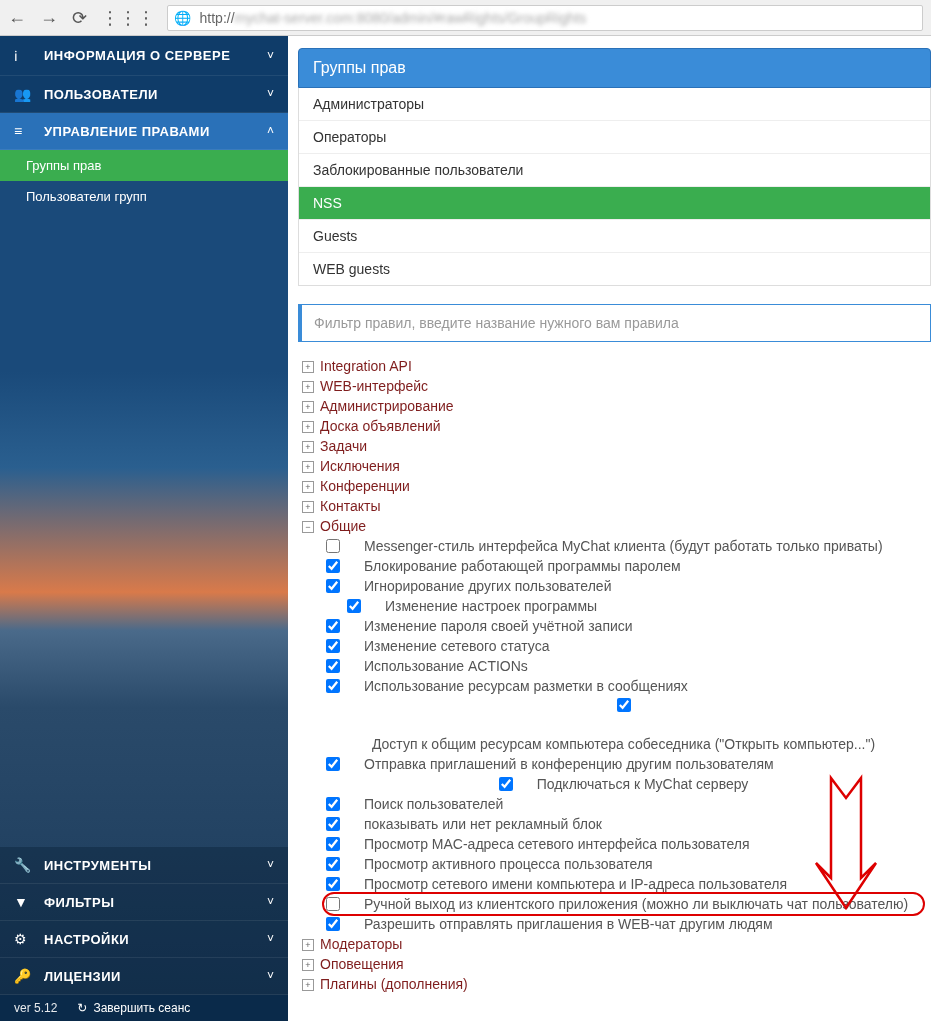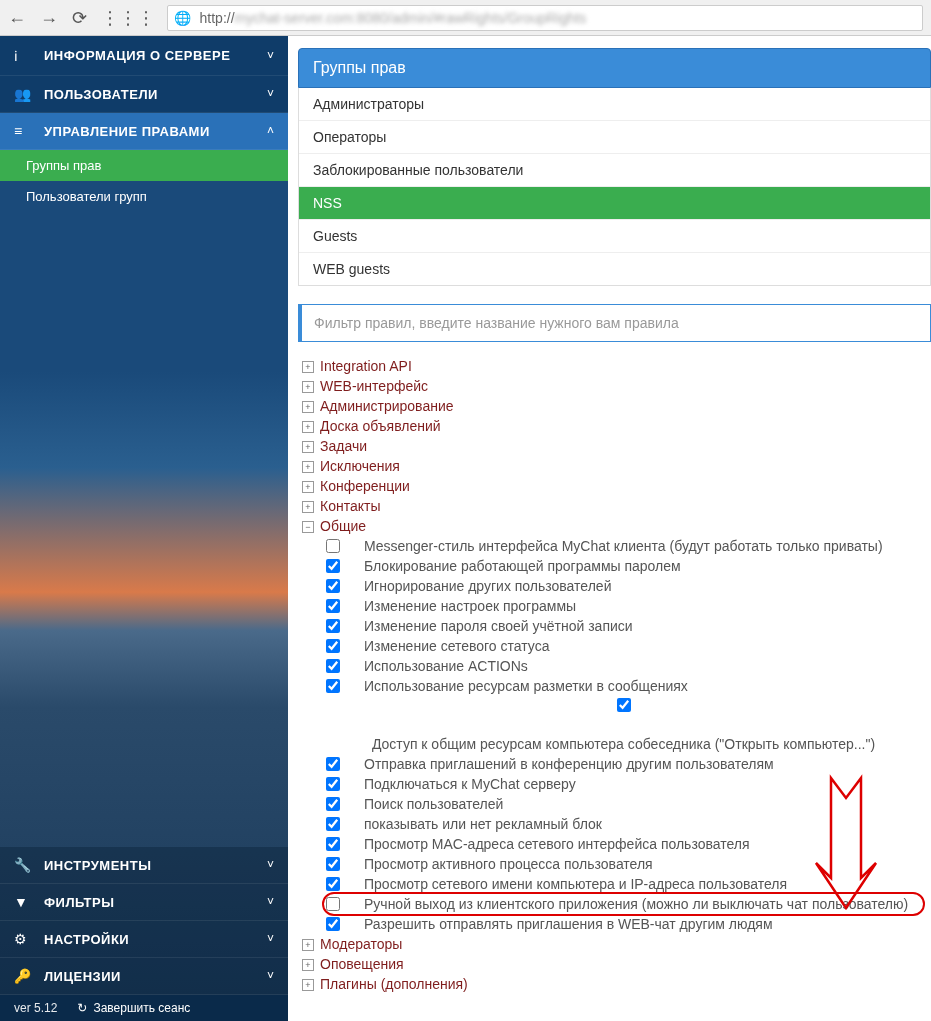--- a/index.html
+++ b/index.html
@@ -141,21 +141,21 @@
             <span>Messenger-стиль интерфейса MyChat клиента (будут работать только приваты)</span>
           </div>
           <div class="rule-row" style="position: relative;">
             <input type="checkbox" checked="" style="">
             <span>Блокирование работающей программы паролем</span>
           </div>
           <div class="rule-row" style="position: relative;">
             <input type="checkbox" checked="" style="">
             <span>Игнорирование других пользователей</span>
           </div>
-          <div class="rule-row" style="position: relative;">
+          <div class="rule-row" style="position: relative; margin-left: 21px;">
             <input type="checkbox" checked="" style="">
             <span>Изменение настроек программы</span>
           </div>
           <div class="rule-row" style="position: relative;">
             <input type="checkbox" checked="" style="">
             <span>Изменение пароля своей учётной записи</span>
           </div>
           <div class="rule-row" style="position: relative;">
             <input type="checkbox" checked="" style="">
             <span>Изменение сетевого статуса</span>
@@ -169,21 +169,21 @@
             <span>Использование ресурсам разметки в сообщениях</span>
           </div>
           <div class="rule-row" style="position: relative; flex-direction: column;">
             <input type="checkbox" checked="" style="">
             <span>Доступ к общим ресурсам компьютера собеседника ("Открыть компьютер...")</span>
           </div>
           <div class="rule-row" style="position: relative;">
             <input type="checkbox" checked="" style="">
             <span>Отправка приглашений в конференцию другим пользователям</span>
           </div>
-          <div class="rule-row" style="position: relative;">
+          <div class="rule-row" style="position: relative; justify-content: center;">
             <input type="checkbox" checked="" style="">
             <span>Подключаться к MyChat серверу</span>
           </div>
           <div class="rule-row" style="position: relative;">
             <input type="checkbox" checked="" style="">
             <span>Поиск пользователей</span>
           </div>
           <div class="rule-row" style="position: relative;">
             <input type="checkbox" checked="" style="">
             <span>показывать или нет рекламный блок</span>

